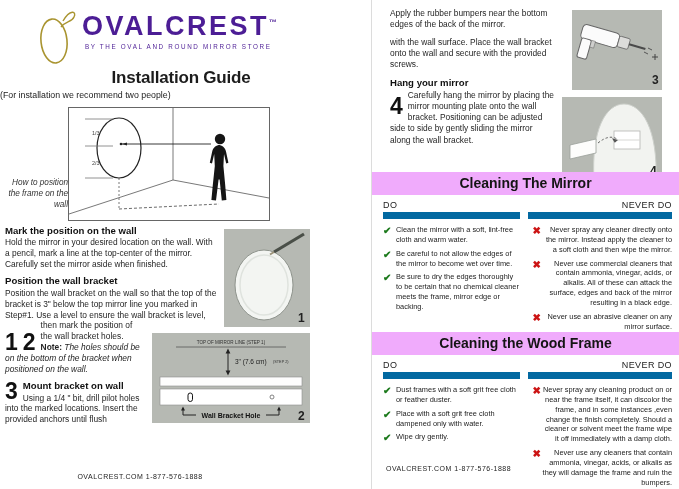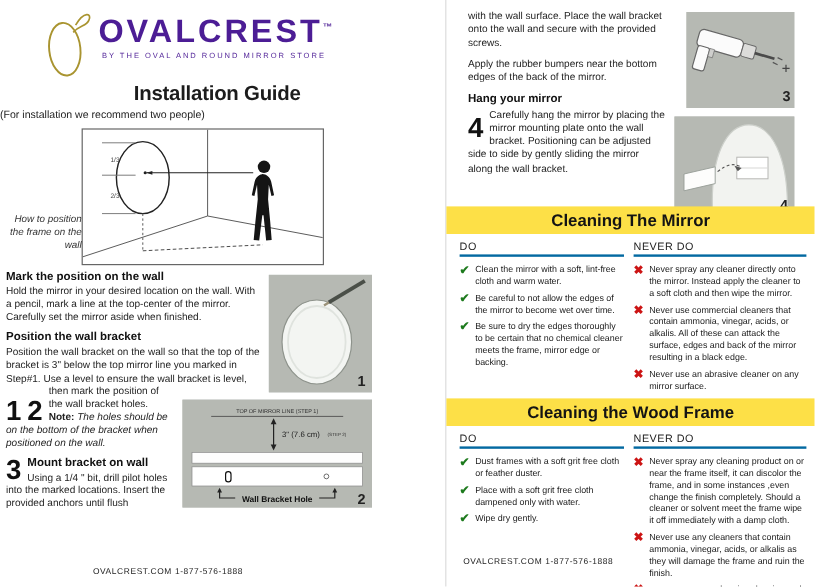--- a/index.html
+++ b/index.html
@@ -44,26 +44,26 @@
   
   .page-right { position:absolute; left:372px; top:0; width:307px; height:489px; }
   .rp-top { position:absolute; left:18px; top:8px; width:272px; font-size:8.4px; line-height:1.32; color:#1f1f1f; }
   .fig3 { float:right; width:90px; height:80px; margin:2px 0 5px 7px; }
   .fig4 { float:right; clear:right; width:100px; height:84px; margin:2px 0 4px 7px; }
   .rp-top p { margin:0 0 7px 0; }
 
   .section { position:absolute; left:0; width:307px; }
   .section-mirror { top:172px; }
   .section-wood { top:332px; }
-  .section-bar { background:#fde047; font-weight:bold; font-size:14px; text-align:center;
+  .section-bar { background:#f0abfc; font-weight:bold; font-size:14px; text-align:center;
                  padding:3px 0 4px 0; color:#141414; }
   .cols { display:flex; padding:5px 4px 0 11px; }
   .col-do { width:137px; margin-right:8px; flex:none; }
-  .col-never { width:144px; flex:none; }
-  .col-head { font-size:9px; letter-spacing:0.4px; border-bottom:2px solid #0369a1;
+  .col-never { width:144px; flex:none;text-align:right; }
+  .col-head { font-size:9px; letter-spacing:0.4px; border-bottom:7px solid #0369a1;
               padding-bottom:2px; margin-bottom:6px; color:#222; }
   .item { display:flex; font-size:7.4px; line-height:1.33; margin-bottom:4px; color:#222; }
   .mark { width:13px; flex:none; font-size:10px; font-weight:bold; line-height:1; padding-top:1px; }
   .mark.check { color:#1d7a1d; }
   .mark.cross { color:#cc1414; }
   .footer-right { position:absolute; left:14px; top:465px; font-size:7px; letter-spacing:0.5px; color:#222; }
 
   .fignum { font-weight:bold; fill:#222; font-size:12px; font-family:"Liberation Sans", sans-serif; }
   svg text { font-family:"Liberation Sans", sans-serif; }
 </style>
@@ -183,22 +183,22 @@
           <line x1="57" y1="29.5" x2="74" y2="29.5" stroke="#4a4a4a" stroke-width="2.2"></line>
           <rect x="10" y="36" width="10" height="20" rx="2" fill="#fbfbfb" stroke="#666" stroke-width="1"></rect>
           <rect x="20" y="36" width="4" height="7" fill="#cfcfcd" stroke="#666" stroke-width="0.5"></rect>
         </g>
         <line x1="72" y1="42" x2="76" y2="44" stroke="#555" stroke-width="1"></line>
         <line x1="76" y1="38" x2="80" y2="40" stroke="#555" stroke-width="1"></line>
         <path d="M83 44 v6 M80 47 h6" stroke="#444" stroke-width="1"></path>
         <text x="80" y="74" class="fignum">3</text>
       </svg>
 
+      <p>Apply the rubber bumpers near the bottom edges of the back of the mirror.</p>
       <p>with the wall surface. Place the wall bracket onto the wall and secure with the provided screws.</p>
-      <p>Apply the rubber bumpers near the bottom edges of the back of the mirror.</p>
 
       <svg class="fig fig4" viewBox="0 0 100 84">
         <rect x="0" y="0" width="100" height="84" fill="#b6b9b3"></rect>
         <path d="M32 84 C29 32 44 7 62 7 C80 7 96 32 94 84 Z" fill="#f2f3f0" stroke="#cdd0cb" stroke-width="1"></path>
         <rect x="52" y="34" width="26" height="18" fill="#ffffff" stroke="#b5b5b2" stroke-width="0.8"></rect>
         <line x1="52" y1="43" x2="78" y2="43" stroke="#d8d8d5" stroke-width="1"></line>
         <polygon points="8,48 34,42 34,56 8,62" fill="#fdfdfc" stroke="#9aa09a" stroke-width="0.8"></polygon>
         <path d="M36 46 Q47 37 55 42" fill="none" stroke="#555" stroke-width="0.9" stroke-dasharray="2.4,2"></path>
         <polygon points="56,43 50,41.2 52.8,45.8" fill="#555"></polygon>
         <text x="88" y="78" class="fignum">4</text>
@@ -265,21 +265,21 @@
             </div>
         </div>
         <div class="col-never">
           <div class="col-head">NEVER DO</div>
           <div class="item">
               <span class="mark cross">✖</span>
               <span>Never spray any cleaning product on or near the frame itself, it can discolor the frame, and in some instances ,even change the finish completely. Should a cleaner or solvent meet the frame wipe it off immediately with a damp cloth.</span>
             </div>
           <div class="item">
               <span class="mark cross">✖</span>
-              <span>Never use any cleaners that contain ammonia, vinegar, acids, or alkalis as they will damage the frame and ruin the finish.</span>
+              <span>Never use any cleaners that contain ammonia, vinegar, acids, or alkalis as they will damage the frame and ruin the bumpers.</span>
             </div>
           <div class="item">
               <span class="mark cross">✖</span>
               <span>use a sponge or abrasive cleaning pad for cleaning. These will erode and scratch the finish.</span>
             </div>
         </div>
       </div>
     </div>
 
     <div class="footer-right">OVALCREST.COM  1-877-576-1888</div>

